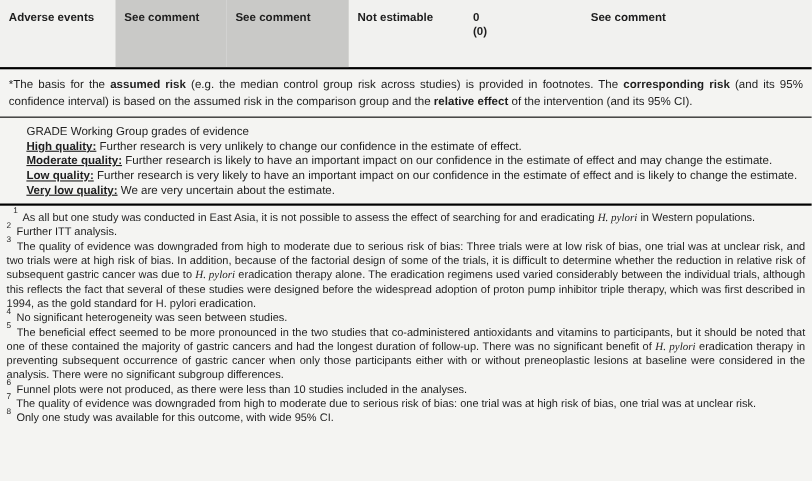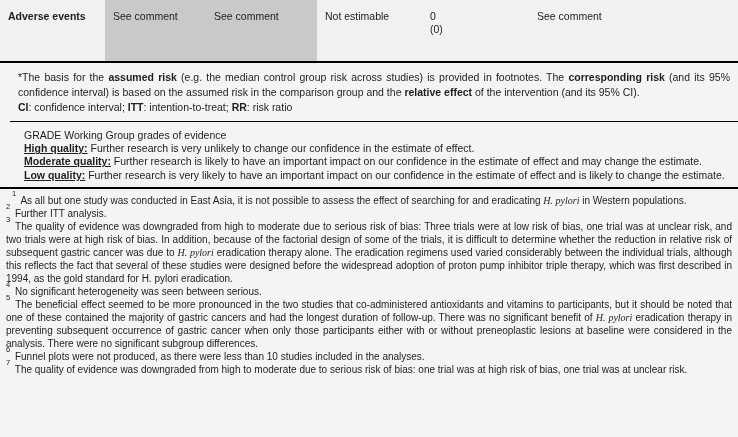--- a/index.html
+++ b/index.html
@@ -12,32 +12,31 @@
   .page { width:738px; height:437px; }
 
   
   .sof-row {
     display:grid;
     grid-template-columns:105px 101px 111px 105px 107px 107px 1fr;
     height:61px; border-bottom:2px solid #000;
     background:#f1f1ef;
     font-size:10.5px; line-height:13px;
   }
-  .cell { padding:10px 6px 0 8px; }
+  .cell { padding:10px 6px 0 8px;font-weight:bold; }
   .cell-shaded { background:#c9c9c7; }
   .cell-outcome { font-weight:bold; }
   .cell-comments { text-align:justify; padding-right:5px; padding-left:6px; }
 
   
   .note-block {
     border-bottom:1px solid #000;
     padding:7px 8px 6px 8px;
     font-size:10.5px; line-height:15px;
     text-align:justify;
-    margin-left:10px;
   }
   .abbrev-line { text-align:left; }
 
   
   .grade-block {
     border-bottom:2px solid #000;
     padding:7px 8px 5px 24px;
     font-size:10.5px; line-height:13.2px;
   }
 
@@ -63,39 +62,42 @@
     <div class="cell">Not estimable</div>
     <div class="cell">
       <div>0</div>
       <div>(0)</div>
     </div>
     <div class="cell">See comment</div>
   </div>
 
   <div class="note-block">
     <div><span>*The basis for the </span><span class="seg-b">assumed risk</span><span> (e.g. the median control group risk across studies) is provided in footnotes. The </span><span class="seg-b">corresponding risk</span><span> (and its 95% confidence interval) is based on the assumed risk in the comparison group and the </span><span class="seg-b">relative effect</span><span> of the intervention (and its 95% CI).</span></div>
-    <div class="abbrev-line"><span class="seg-b">CI</span><span>: confidence interval; </span><span class="seg-b">ITT</span><span>: intention-to-treat; </span><span class="seg-b">RR</span><span>: risk ratio</span></div>
   </div>
 
   <div class="grade-block">
     <div>GRADE Working Group grades of evidence</div>
     <div>
       <b>High quality:</b><span> Further research is very unlikely to change our confidence in the estimate of effect.</span>
     </div>
     <div>
       <b>Moderate quality:</b><span> Further research is likely to have an important impact on our confidence in the estimate of effect and may change the estimate.</span>
     </div>
     <div>
       <b>Low quality:</b><span> Further research is very likely to have an important impact on our confidence in the estimate of effect and is likely to change the estimate.</span>
     </div>
+    <div>
+      <b>Very low quality:</b><span> We are very uncertain about the estimate.</span>
+    </div>
   </div>
 
   <div class="footnotes">
     <p class="fn fn-hang"><sup class="fn-num">1</sup><span><span> As all but one study was conducted in East Asia, it is not possible to assess the effect of searching for and eradicating </span><span class="seg-i">H. pylori</span><span> in Western populations.</span></span></p>
     <p class="fn"><sup class="fn-num">2</sup><span><span> Further ITT analysis.</span></span></p>
     <p class="fn"><sup class="fn-num">3</sup><span><span> The quality of evidence was downgraded from high to moderate due to serious risk of bias: Three trials were at low risk of bias, one trial was at unclear risk, and two trials were at high risk of bias. In addition, because of the factorial design of some of the trials, it is difficult to determine whether the reduction in relative risk of subsequent gastric cancer was due to </span><span class="seg-i">H. pylori</span><span> eradication therapy alone. The eradication regimens used varied considerably between the individual trials, although this reflects the fact that several of these studies were designed before the widespread adoption of proton pump inhibitor triple therapy, which was first described in 1994, as the gold standard for H. pylori eradication.</span></span></p>
-    <p class="fn"><sup class="fn-num">4</sup><span><span> No significant heterogeneity was seen between serious.</span></span></p>
+    <p class="fn"><sup class="fn-num">4</sup><span><span> No significant heterogeneity was seen between studies.</span></span></p>
     <p class="fn"><sup class="fn-num">5</sup><span><span> The beneficial effect seemed to be more pronounced in the two studies that co-administered antioxidants and vitamins to participants, but it should be noted that one of these contained the majority of gastric cancers and had the longest duration of follow-up. There was no significant benefit of </span><span class="seg-i">H. pylori</span><span> eradication therapy in preventing subsequent occurrence of gastric cancer when only those participants either with or without preneoplastic lesions at baseline were considered in the analysis. There were no significant subgroup differences.</span></span></p>
     <p class="fn"><sup class="fn-num">6</sup><span><span> Funnel plots were not produced, as there were less than 10 studies included in the analyses.</span></span></p>
     <p class="fn"><sup class="fn-num">7</sup><span><span> The quality of evidence was downgraded from high to moderate due to serious risk of bias: one trial was at high risk of bias, one trial was at unclear risk.</span></span></p>
+    <p class="fn"><sup class="fn-num">8</sup><span><span> Only one study was available for this outcome, with wide 95% CI.</span></span></p>
   </div>
 
 </div>
 
 </body></html>

